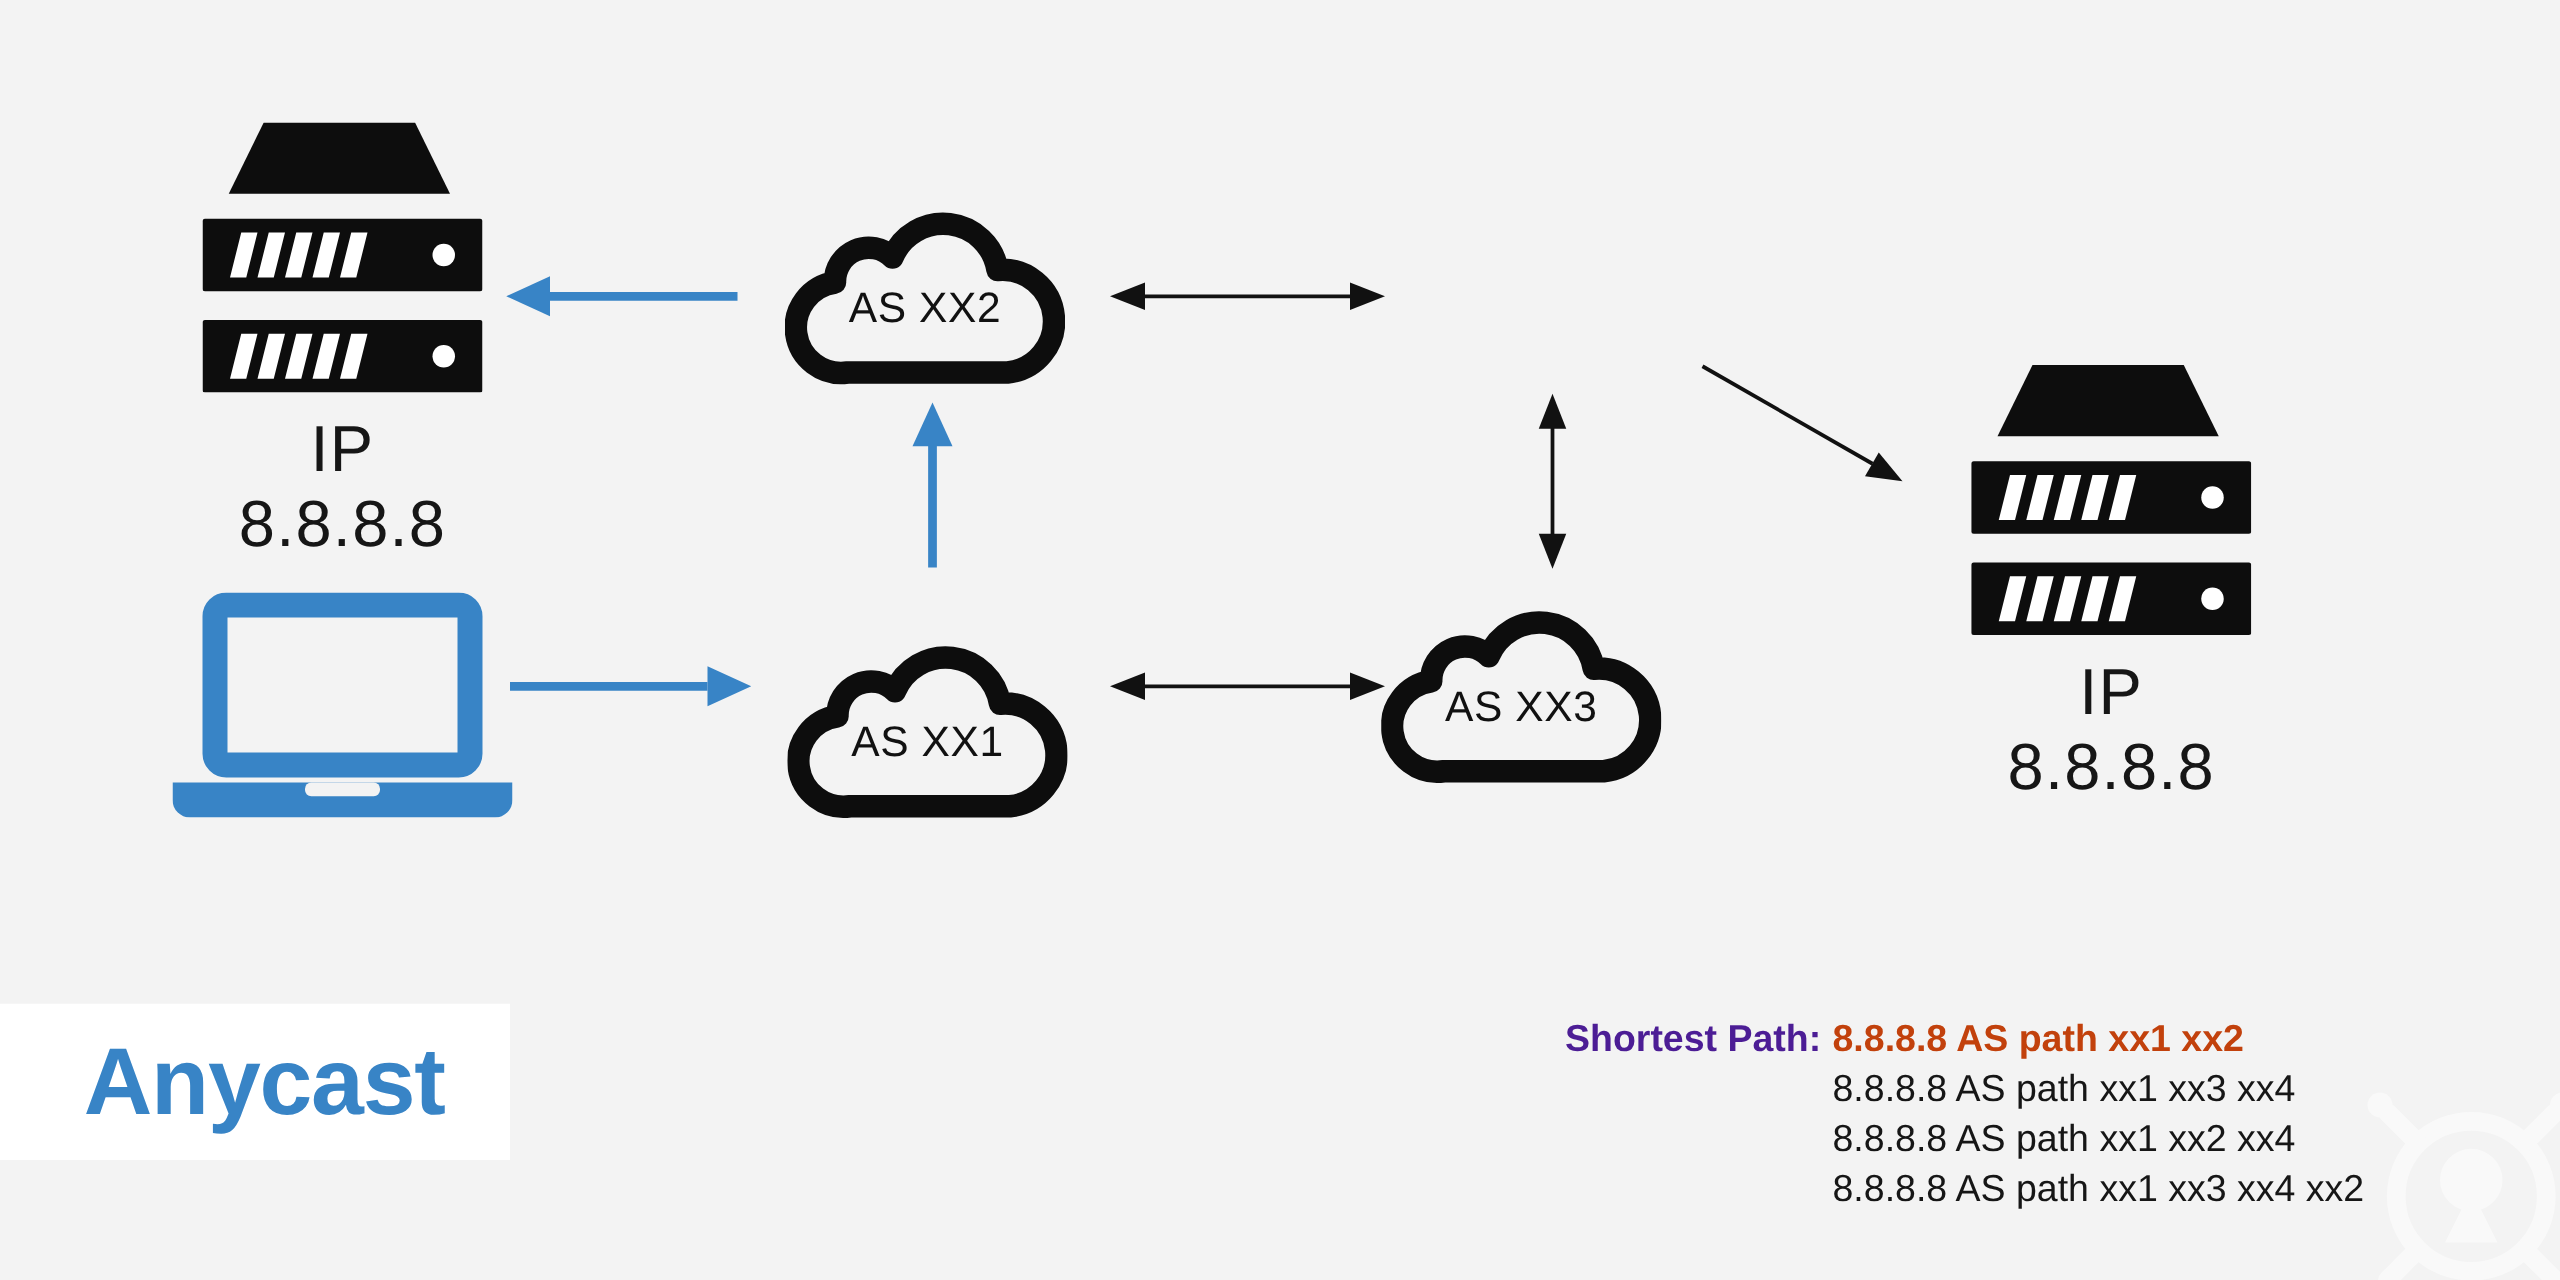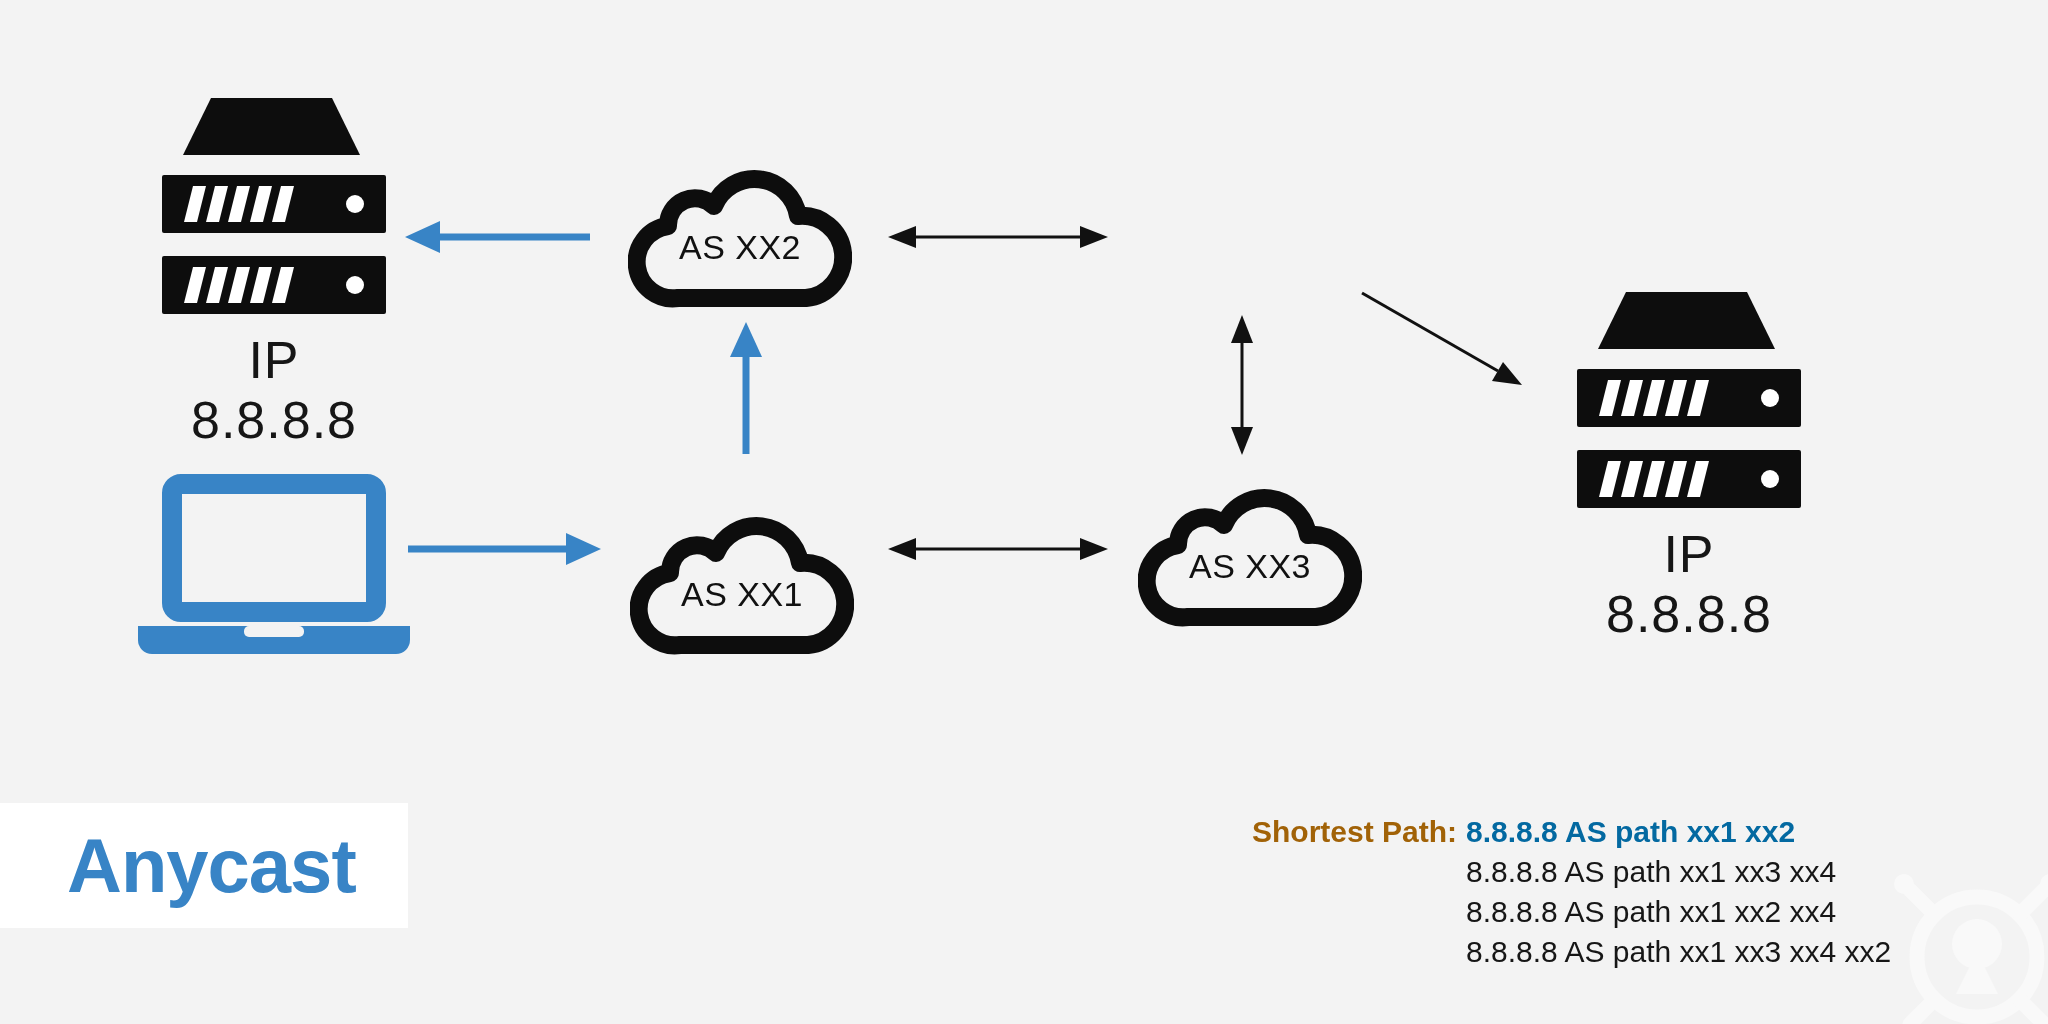--- a/index.html
+++ b/index.html
@@ -28,24 +28,24 @@
 
   
   .title-panel { left:0; top:803px; width:408px; height:125px; background:#ffffff;
                  display:flex; align-items:center;padding-left:15px; }
   .title-panel .title-text { font-size:76px; font-weight:700; color:#3884c6;
                              padding-left:52px; letter-spacing:-1px; }
 
   
   .routes { left:1246px; top:812px; display:grid; grid-template-columns:220px auto;
             font-size:30px; line-height:40px; color:#161616; }
-  .routes .routes-label { font-weight:700; color:#a16207; text-align:right; padding-right:9px;
+  .routes .routes-label { font-weight:700; color:#4c1d95; text-align:right; padding-right:9px;
                           white-space:nowrap; }
   .routes .route-line { white-space:nowrap; }
-  .routes .shortest { font-weight:700; color:#0369a1; }
+  .routes .shortest { font-weight:700; color:#c2410c; }
 
   
   .watermark { left:1870px; top:852px; width:220px; height:220px; opacity:1; }
 </style>
 </head>
 <body>
 
 <div class="canvas">
 
   <svg class="arrows" viewBox="0 0 2048 1024">
@@ -155,21 +155,21 @@
   </div>
 
 
   <div class="abs cloud" style="left:630px; top:497px;">
     <svg viewBox="0 0 224 162">
       <path d="M 50 148 A 36 36 0 0 1 40 76 A 27 27 0 0 1 86 56 A 44 44 0 0 1 170 66 A 36 36 0 0 1 178 148 Z" fill="#f3f3f3" stroke="#0d0d0d" stroke-width="18" stroke-linejoin="round"></path>
     </svg>
     <div class="cloud-label">AS XX1</div>
   </div>
 
-  <div class="abs cloud" style="left:1138px; top:469px;">
+  <div class="abs cloud" style="left:1105px; top:469px;">
     <svg viewBox="0 0 224 162">
       <path d="M 50 148 A 36 36 0 0 1 40 76 A 27 27 0 0 1 86 56 A 44 44 0 0 1 170 66 A 36 36 0 0 1 178 148 Z" fill="#f3f3f3" stroke="#0d0d0d" stroke-width="18" stroke-linejoin="round"></path>
     </svg>
     <div class="cloud-label">AS XX3</div>
   </div>
 
   <div class="abs watermark">
     <svg viewBox="0 0 220 220">
       <g stroke="#f9f9f9" fill="none" stroke-width="15" stroke-linecap="round">
         <circle cx="107" cy="105" r="60"></circle>

